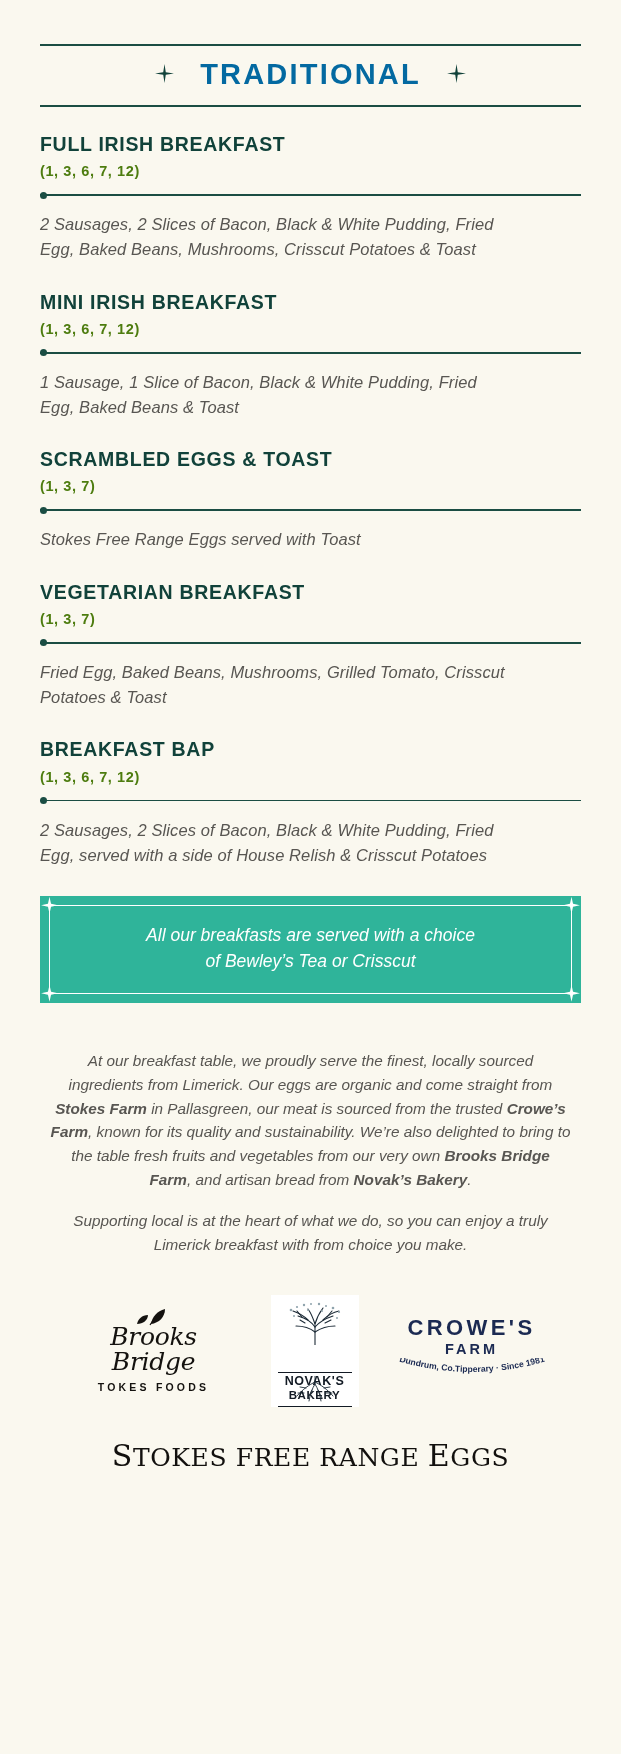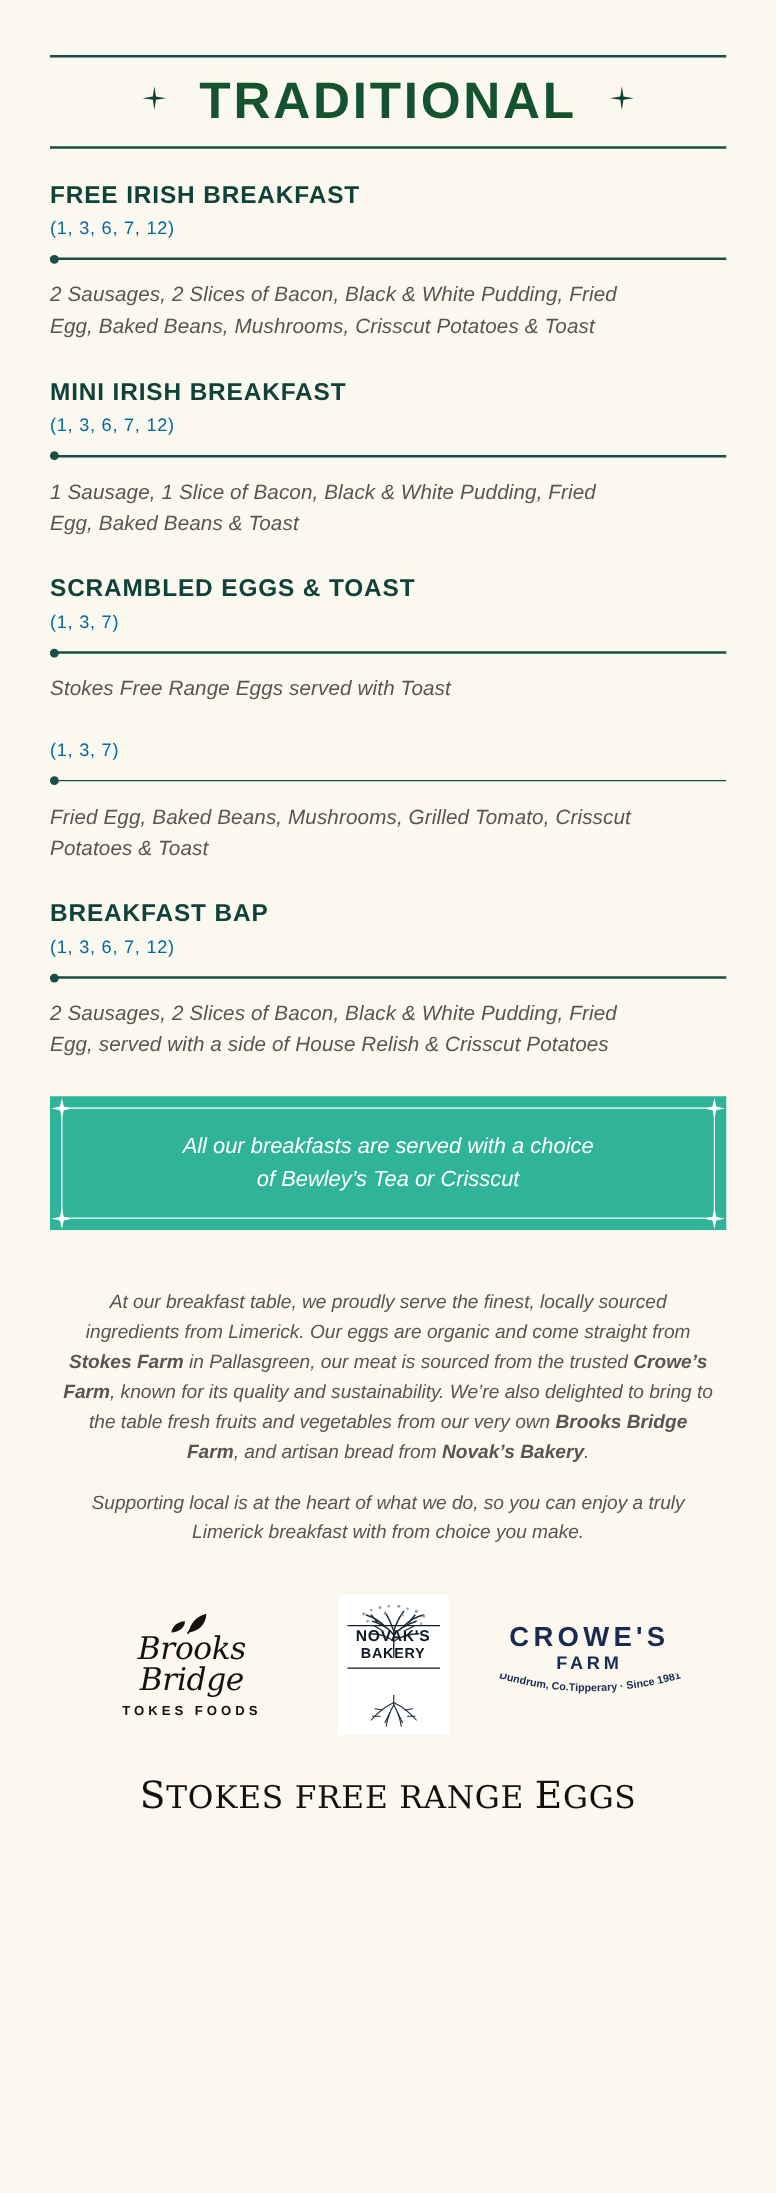--- a/index.html
+++ b/index.html
@@ -30,24 +30,24 @@
     padding: 14px 0 16px;
     text-align: center;
   }
   .section-header-inner {
     display: flex;
     align-items: center;
     justify-content: center;
     gap: 26px;
   }
   .section-title {
-    font-size: 41px;
+    font-size: 29px;
     font-weight: bold;
     letter-spacing: 2.2px;
-    color: #14532d;
+    color: #0369a1;
     line-height: 1;
   }
   .spark {
     color: #11423a;
     font-size: 19px;
     line-height: 1;
     display: inline-block;
   }
 
   
@@ -60,23 +60,23 @@
   .item-name {
     font-size: 19.5px;
     font-weight: bold;
     letter-spacing: 0.7px;
     color: #11423a;
     line-height: 1.2;
   }
   .item-allergens {
     margin-top: 7px;
     font-size: 14.5px;
-    font-weight: normal;
+    font-weight: bold;
     letter-spacing: 0.6px;
-    color: #0369a1;
+    color: #4d7c0f;
   }
   .item-rule {
     position: relative;
     margin: 12px 0 13px;
     height: 8px;
   }
   .item-rule .line {
     position: absolute;
     top: 3px;
     left: 0;
@@ -184,21 +184,21 @@
   .bb-leaves { height: 20px; margin-bottom: -4px; }
 
   
   .logo-novak {
     width: 88px;
     height: 112px;
     background: #ffffff;
     display: flex;
     flex-direction: column;
     align-items: center;
-    justify-content: flex-start;
+    justify-content: flex-end;
     position: relative;
   }
   .nv-tree { position: absolute; top: 4px; left: 0; right: 0; text-align: center; }
   .nv-name {
     position: relative;
     margin-top: 24px;
     text-align: center;
     border-top: 1.3px solid #121a24;
     border-bottom: 1.3px solid #121a24;
     padding: 2px 0 3px;
@@ -254,21 +254,21 @@
         <svg width="19" height="19" viewBox="0 0 24 24" aria-hidden="true">
           <path d="M12 0 L13.6 10.4 L24 12 L13.6 13.6 L12 24 L10.4 13.6 L0 12 L10.4 10.4 Z" fill="#11423a"></path>
         </svg>
       </span>
     </div>
   </div>
 
   <div class="menu-list">
 
     <div class="menu-item">
-      <div class="item-name">FREE IRISH BREAKFAST</div>
+      <div class="item-name">FULL IRISH BREAKFAST</div>
       <div class="item-allergens">(1, 3, 6, 7, 12)</div>
       <div class="item-rule">
           <span class="line"></span>
           <span class="dot"></span>
         </div>
       <div class="item-desc">2 Sausages, 2  Slices of Bacon, Black &amp; White Pudding,  Fried Egg, Baked Beans, Mushrooms, Crisscut Potatoes &amp; Toast</div>
     </div>
 
     <div class="menu-item">
       <div class="item-name">MINI IRISH BREAKFAST</div>
@@ -284,20 +284,21 @@
       <div class="item-name">SCRAMBLED EGGS &amp; TOAST</div>
       <div class="item-allergens">(1, 3, 7)</div>
       <div class="item-rule">
           <span class="line"></span>
           <span class="dot"></span>
         </div>
       <div class="item-desc">Stokes Free Range Eggs served with Toast</div>
     </div>
 
     <div class="menu-item">
+      <div class="item-name">VEGETARIAN BREAKFAST</div>
       <div class="item-allergens">(1, 3, 7)</div>
       <div class="item-rule">
           <span class="line"></span>
           <span class="dot"></span>
         </div>
       <div class="item-desc">Fried Egg, Baked Beans, Mushrooms, Grilled Tomato, Crisscut Potatoes &amp; Toast</div>
     </div>
 
     <div class="menu-item">
       <div class="item-name">BREAKFAST BAP</div>

